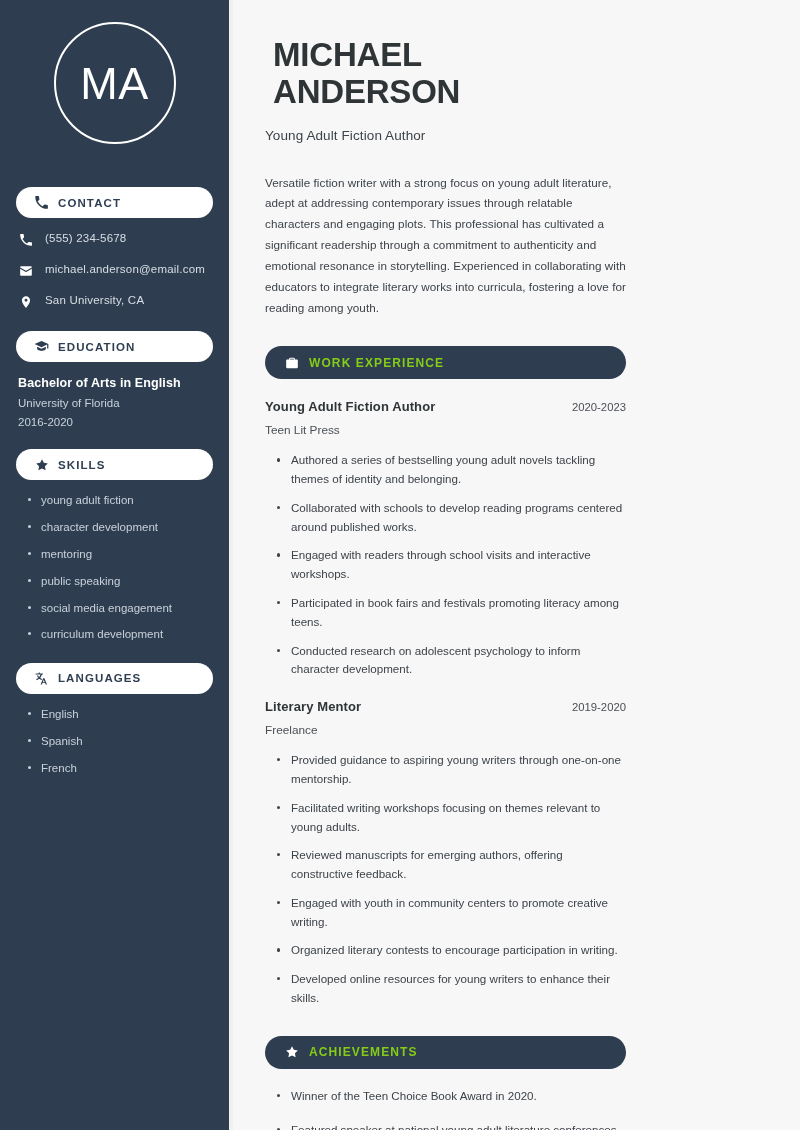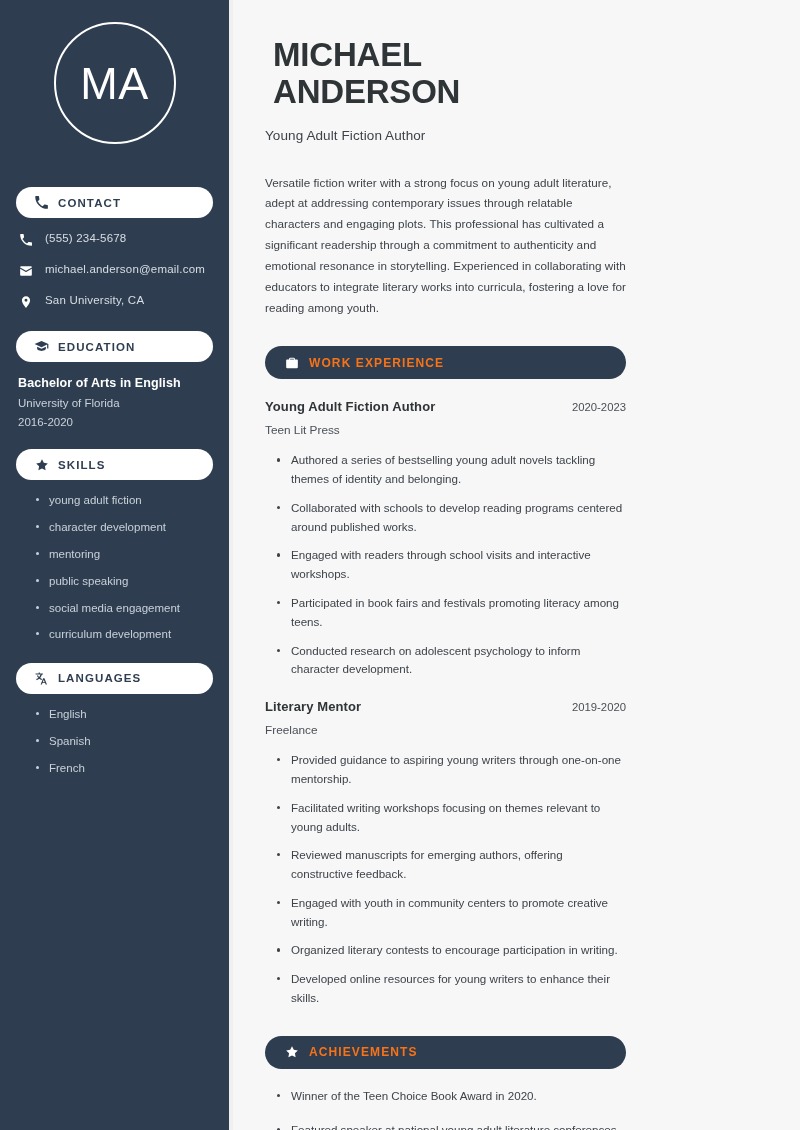--- a/index.html
+++ b/index.html
@@ -130,21 +130,21 @@
   }
   .edu-dates {
     color: #c9d1da;
     font-size: 11.5px;
   }
 
   
   ul.sb-ul {
     list-style: none;
     margin: 13px 0 0 0;
-    padding: 0 16px 0 36px;
+    padding: 0 16px 0 28px;
   }
   ul.sb-ul li {
     color: #c9d1da;
     font-size: 11.5px;
     position: relative;
     padding-left: 13px;
     margin-bottom: 12.5px;
     line-height: 1.25;
   }
   ul.sb-ul li:last-child { margin-bottom: 0; }
@@ -205,21 +205,21 @@
     height: 15px;
     margin-right: 10px;
     color: #ffffff;
     display: inline-flex;
     align-items: center;
     justify-content: center;
     flex: none;
   }
   .sec-pill .sp-icon svg { display: block; }
   .sec-pill .sp-label {
-    color: #f97316;
+    color: #84cc16;
     font-size: 12px;
     font-weight: bold;
     letter-spacing: 1.1px;
   }
 
   .job { margin-top: 20px; }
   .job-head {
     display: flex;
     justify-content: space-between;
     align-items: baseline;

